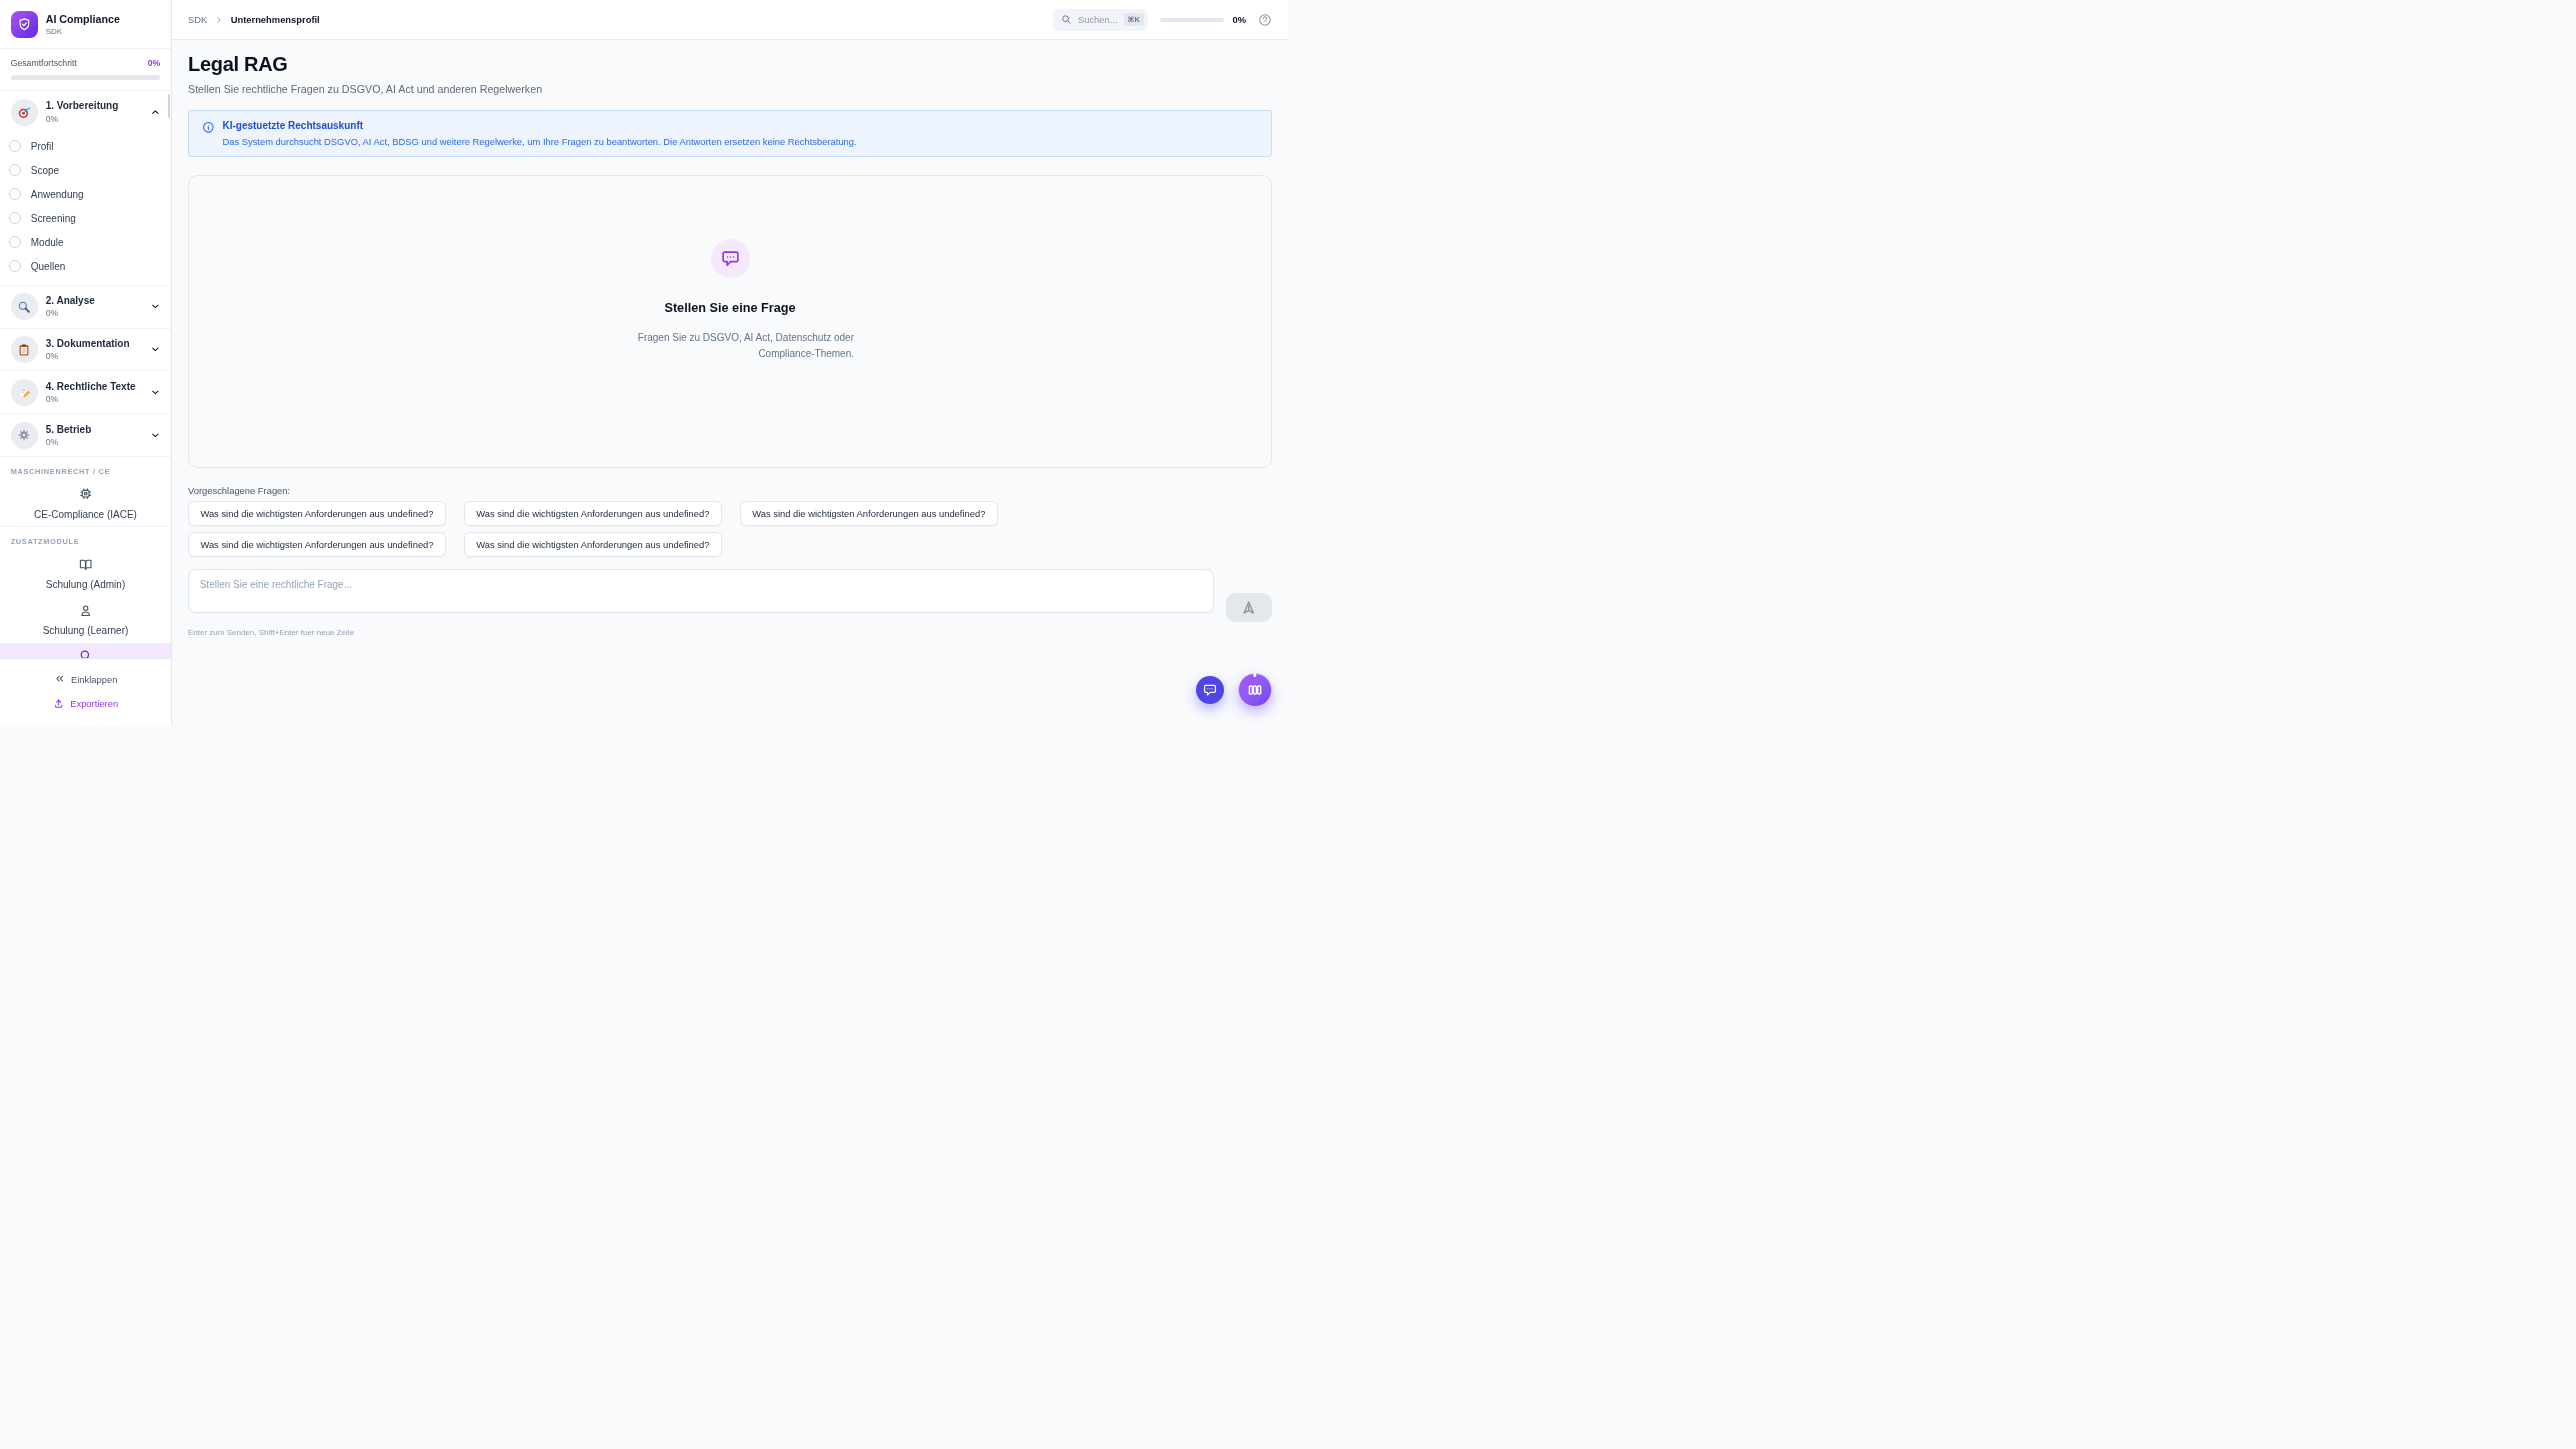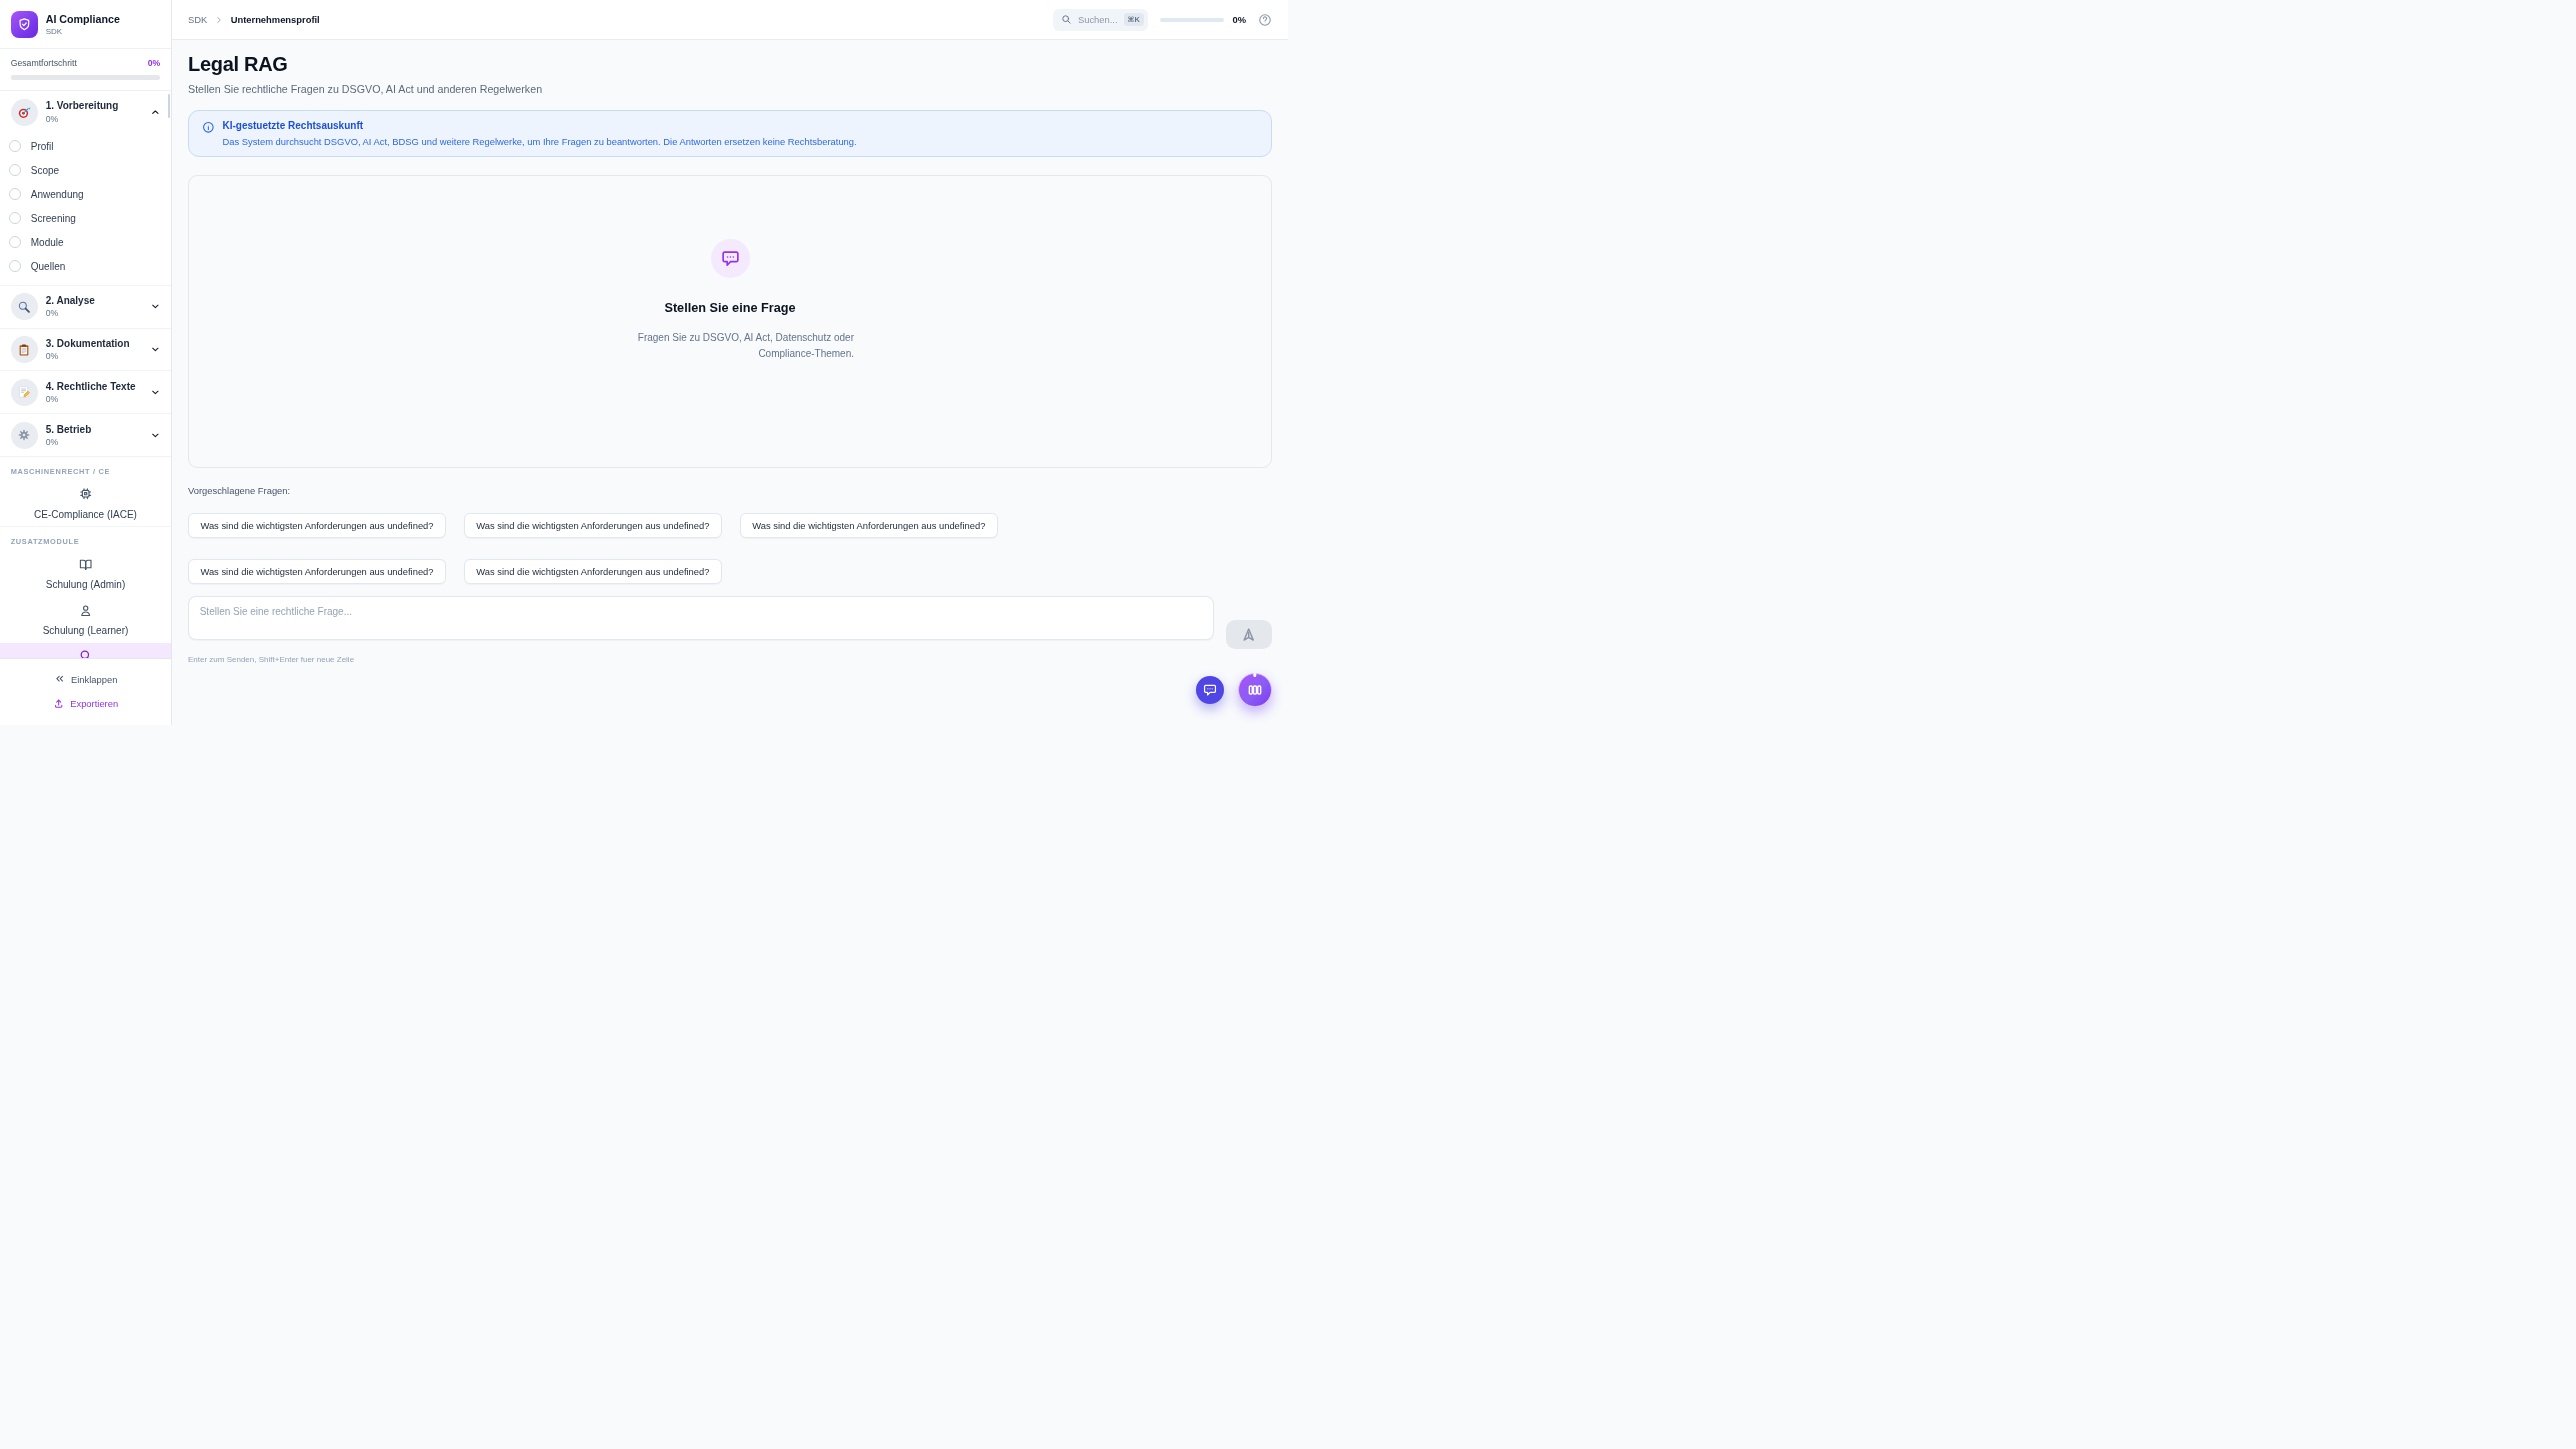--- a/index.html
+++ b/index.html
@@ -89,40 +89,40 @@
   .sb-version { font-family:"DejaVu Sans Mono","Liberation Mono",monospace; color:#9aa4b2; font-size:8.4px; }
   .sb-sep { width:0.7px; height:9.4px; background:#d4dae2; }
   .sb-sync { display:flex; align-items:center; gap:4.7px; }
   .sync-dot { width:5.4px; height:5.4px; border-radius:670px; background:#22c55e; }
 
   .content { flex:1; padding:13.4px 16px 0; overflow:hidden; position:relative; }
   .page-title { font-size:20px; font-weight:700; letter-spacing:-0.3px; color:#0b1220; }
   .page-sub { font-size:10.7px; color:#5b6a7e; margin-top:6.7px; }
 
   .banner {
-    margin-top:14.8px; background:#edf4fd; border:0.7px solid #c8dcf6; border-radius:11px;
+    margin-top:14.8px; background:#edf4fd; border:0.7px solid #c8dcf6; border-radius:3px;
     padding:9.4px 13.4px; display:flex; gap:7.4px;
   }
   .banner .b-icon { color:#2563eb; margin-top:0.7px; flex:none; }
   .banner-title { font-size:10px; font-weight:600; color:#1d4ed8; }
   .banner-body { font-size:9.4px; color:#2f6ae0; margin-top:4.7px; }
 
   .chat-card {
     margin-top:17.4px; height:293px; border:0.7px solid #e5e7eb; border-radius:9.4px;
     display:flex; flex-direction:column; align-items:center; padding-top:63px;
   }
   .bubble-circle {
     width:39px; height:39px; border-radius:670px; background:#f5e9fd;
     display:flex; align-items:center; justify-content:center; color:#9333ea;
   }
   .empty-title { margin-top:23px; font-size:12.7px; font-weight:700; color:#0b1220; }
   .empty-body { margin-top:15px; font-size:10px; color:#64748b; text-align:right; max-width:248px; line-height:1.65; }
 
   .suggest-label { margin-top:17.4px; font-size:9.4px; color:#475569; }
-  .chips { margin-top:17px; display:flex; flex-wrap:wrap; gap:21px 18px; max-width:872px; }
+  .chips { margin-top:5px; display:flex; flex-wrap:wrap; gap:6px 18px; max-width:872px; }
   .chip {
     background:#ffffff; border:0.7px solid #e2e8f0; border-radius:6px; padding:6px 11.4px;
     font-size:9.4px; color:#1e293b; font-family:inherit; cursor:pointer;
     box-shadow:0 0.7px 1.3px rgba(15,23,42,.04); white-space:nowrap;
   }
 
   .ask-row { margin-top:12px; display:flex; align-items:flex-start; gap:12px; }
   .ask-input {
     width:1026px; height:44px; resize:none; background:#fff; border:0.7px solid #e2e8f0;
     border-radius:8px; padding:8.7px 10.7px; font-size:10px; color:#0f172a; font-family:inherit;

